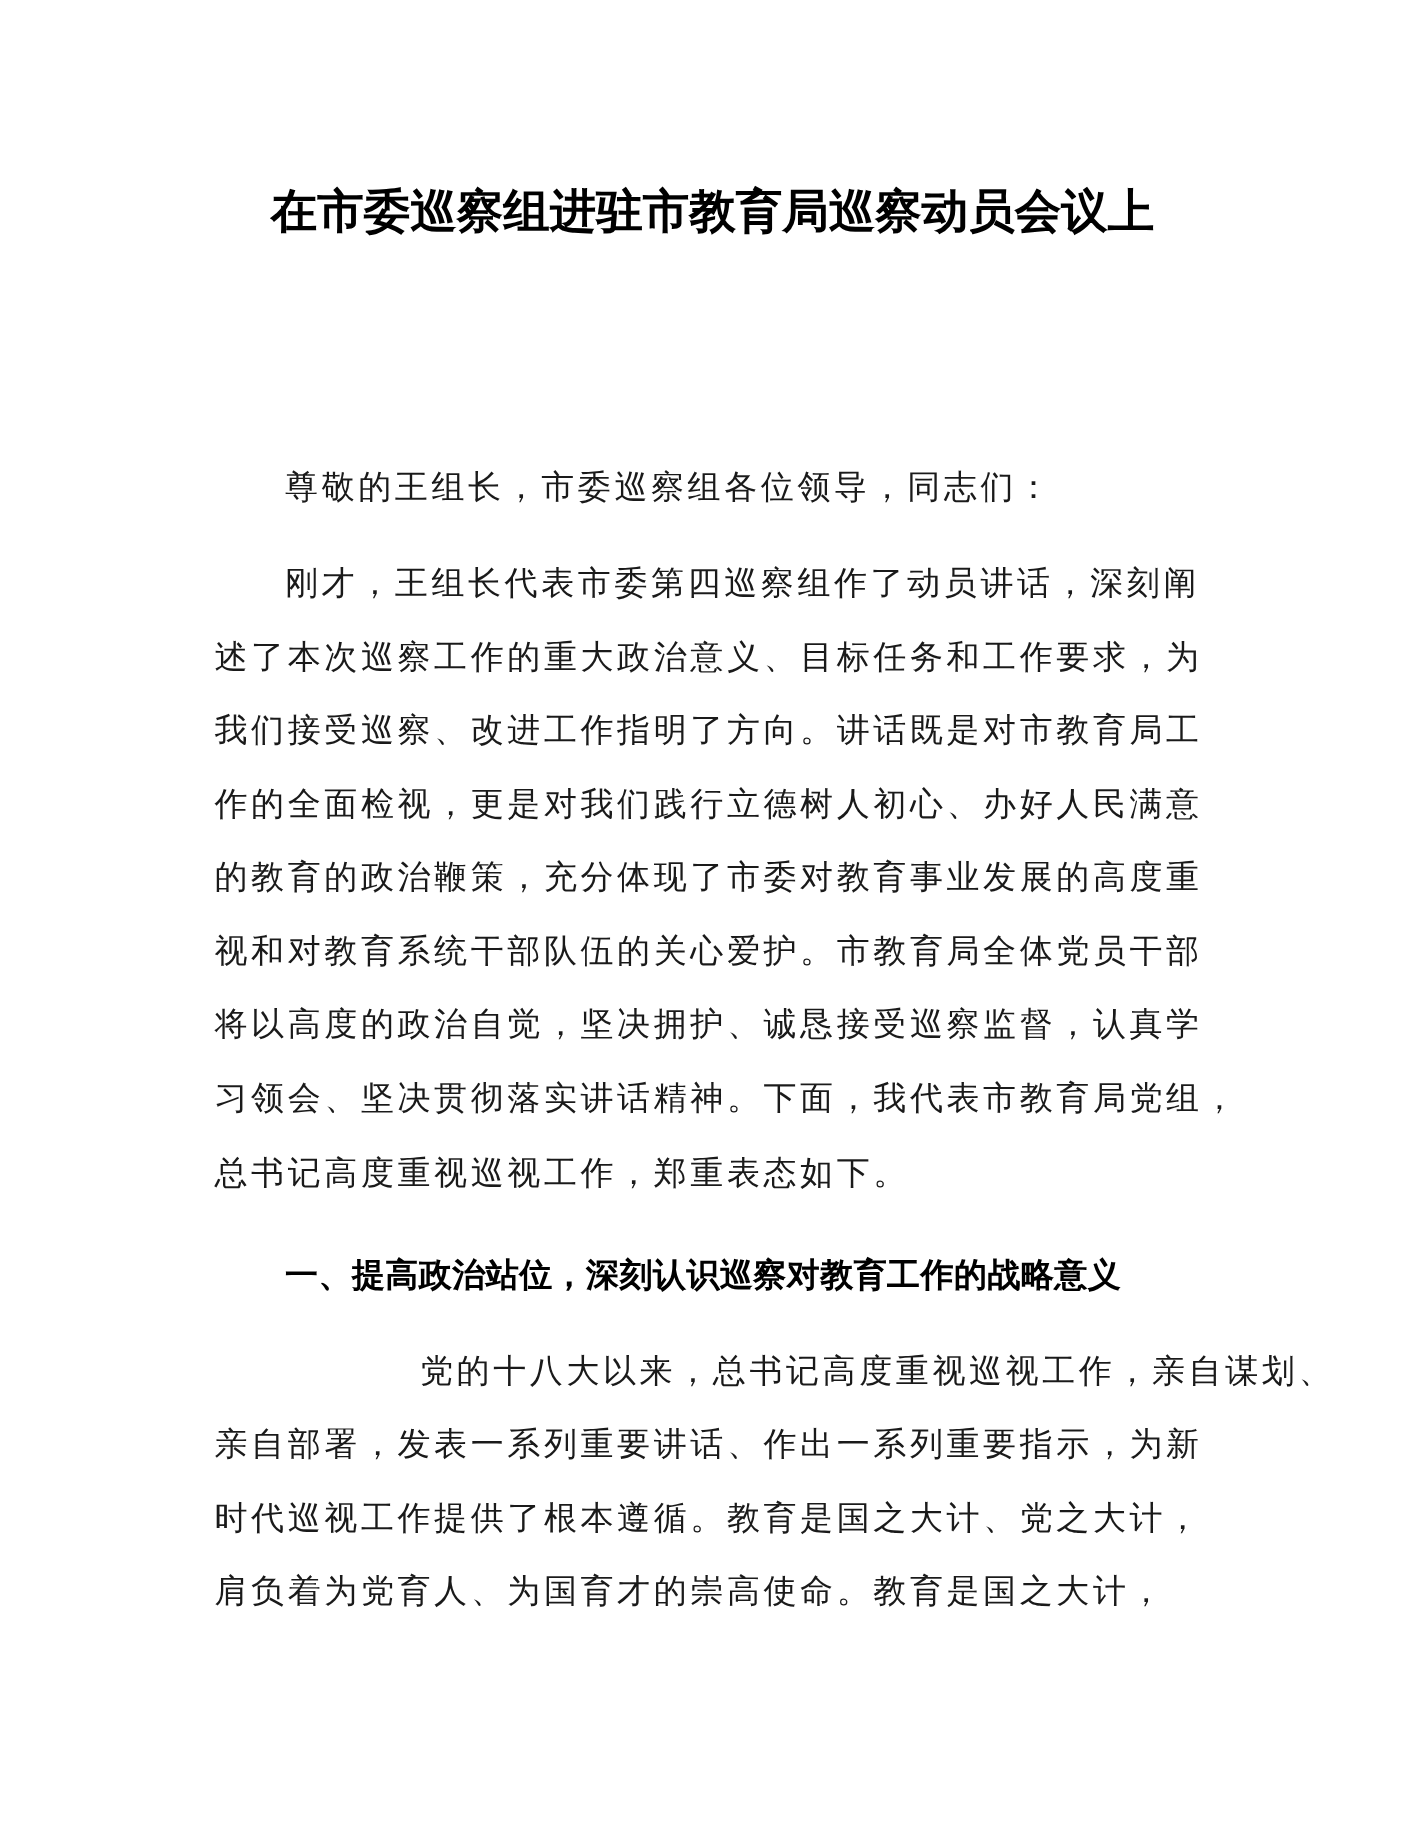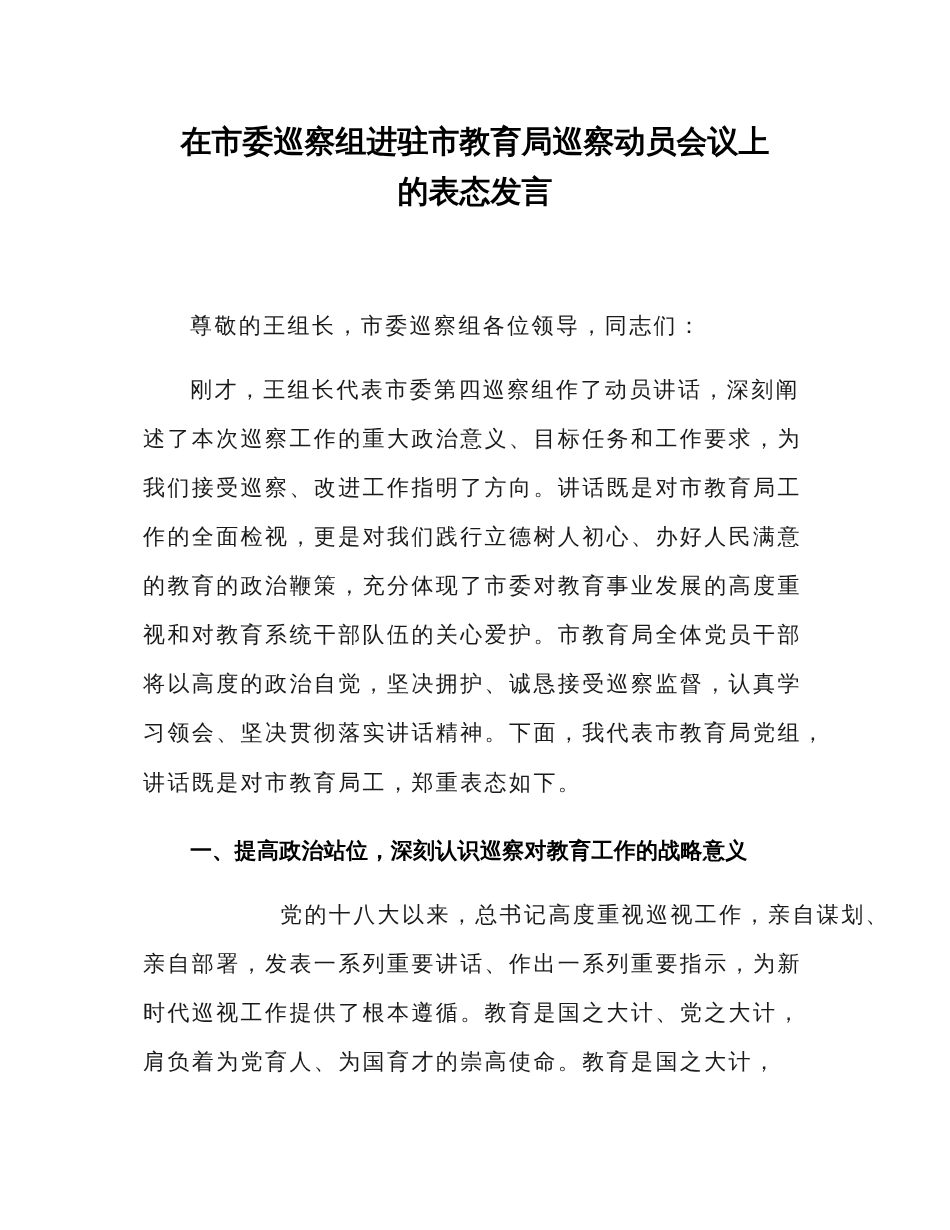--- a/index.html
+++ b/index.html
@@ -61,33 +61,32 @@
       color: #000000;
       letter-spacing: 0.3px;
     }
   </style>
 </head>
 <body>
 
 <div class="page">
 
   <div class="title title-line-1">在市委巡察组进驻市教育局巡察动员会议上</div>
-  <div class="title title-line-2">的表态发言</div>
 
   <div class="line indent" style="top:311px;">尊敬的王组长，市委巡察组各位领导，同志们：</div>
 
   <div class="line indent" style="top:375px;">刚才，王组长代表市委第四巡察组作了动员讲话，深刻阐</div>
   <div class="line" style="top:424px;">述了本次巡察工作的重大政治意义、目标任务和工作要求，为</div>
   <div class="line" style="top:473px;">我们接受巡察、改进工作指明了方向。讲话既是对市教育局工</div>
   <div class="line" style="top:522px;">作的全面检视，更是对我们践行立德树人初心、办好人民满意</div>
   <div class="line" style="top:620px;">视和对教育系统干部队伍的关心爱护。市教育局全体党员干部</div>
   <div class="line" style="top:571px;">的教育的政治鞭策，充分体现了市委对教育事业发展的高度重</div>
   <div class="line" style="top:669px;">将以高度的政治自觉，坚决拥护、诚恳接受巡察监督，认真学</div>
   <div class="line" style="top:718px;">习领会、坚决贯彻落实讲话精神。下面，我代表市教育局党组，</div>
-  <div class="line" style="top:768px;">讲话既是对市教育局工，郑重表态如下。</div>
+  <div class="line" style="top:768px;">总书记高度重视巡视工作，郑重表态如下。</div>
 
   <div class="heading" style="top:836px;">一、提高政治站位，深刻认识巡察对教育工作的战略意义</div>
 
   <div class="line indent" style="top:900px;text-align:right;">党的十八大以来，总书记高度重视巡视工作，亲自谋划、</div>
   <div class="line" style="top:949px;">亲自部署，发表一系列重要讲话、作出一系列重要指示，为新</div>
   <div class="line" style="top:998px;">时代巡视工作提供了根本遵循。教育是国之大计、党之大计，</div>
   <div class="line" style="top:1047px;">肩负着为党育人、为国育才的崇高使命。教育是国之大计，</div>
 
 </div>
 

